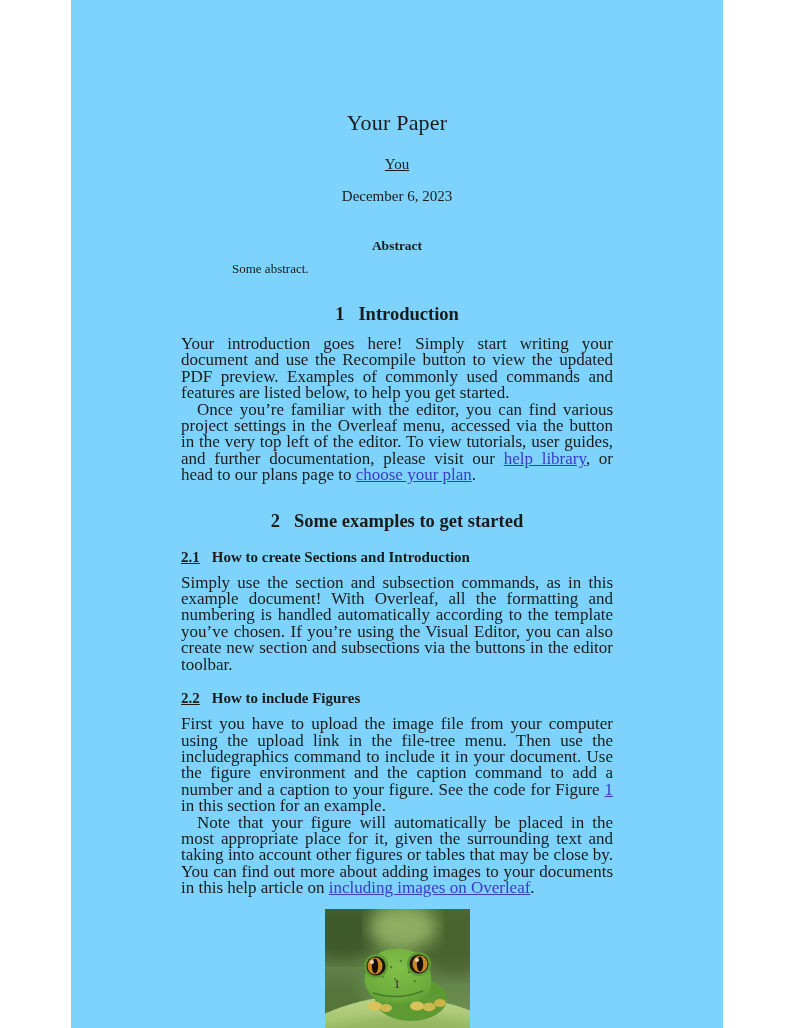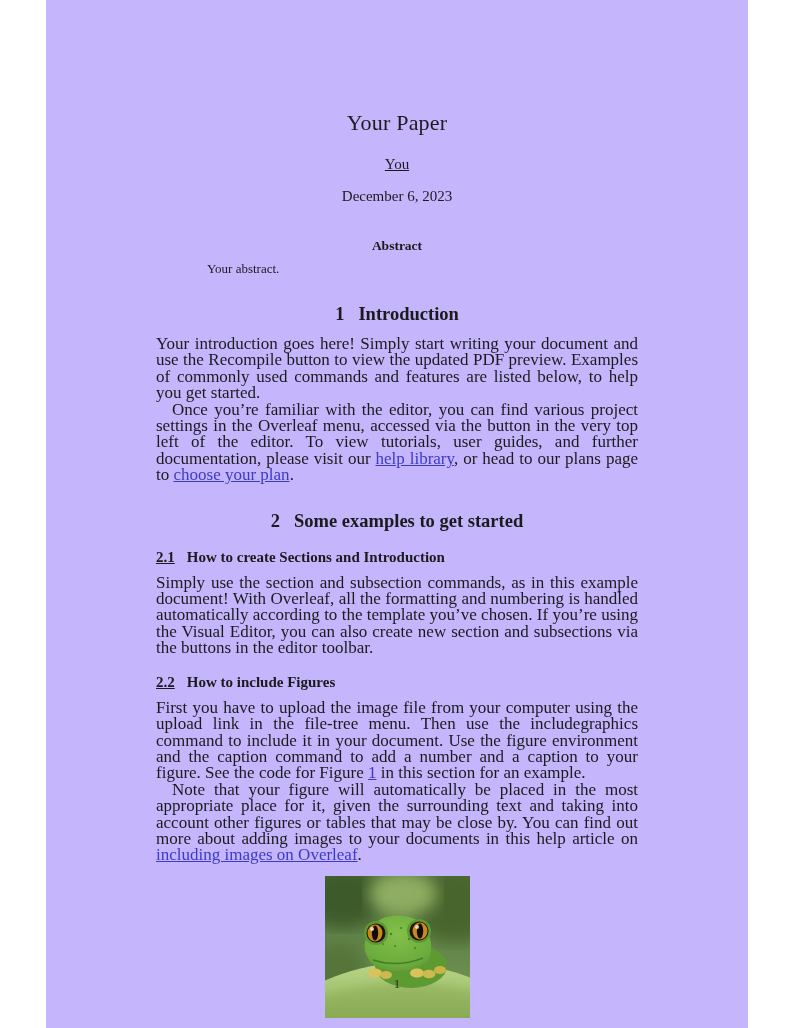--- a/index.html
+++ b/index.html
@@ -1,22 +1,22 @@
 <!DOCTYPE html>
 <html style="--link-color: #3b3bc6;"><head>
 <meta charset="utf-8">
 <style>
   * { margin: 0; padding: 0; box-sizing: border-box; }
   html, body { background: #ffffff; }
   .page {
     position: relative;
-    width: 702px;
+    width: 652px;
     height: 1028px;
     margin: 0 auto;
-    background: #c4b5fd;
+    background: #7dd3fc;
     font-family: "Liberation Serif", "DejaVu Serif", serif;
     color: #1b1b1b;
     overflow: hidden;
   }
   .content {
     position: absolute;
     left: 110px;
     right: 110px;
     top: 0;
   }
@@ -88,21 +88,21 @@
   <div class="content">
 
     <div class="titleblock">
       <div class="doc-title">Your Paper</div>
       <div class="doc-author">You</div>
       <div class="doc-date">December 6, 2023</div>
     </div>
 
     <div class="abstract">
       <div class="abstract-heading">Abstract</div>
-      <div class="abstract-body">Your abstract.</div>
+      <div class="abstract-body">Some abstract.</div>
     </div>
 
     <h2 class="section">
       <span class="sec-num">1</span><span>Introduction</span>
     </h2>
     <p class="body">Your introduction goes here! Simply start writing your document and use the Recompile button to view the updated PDF preview. Examples of commonly used commands and features are listed below, to help you get started.</p>
     <p class="body indent"><span>Once you’re familiar with the editor, you can find various project settings in the Overleaf menu, accessed via the button in the very top left of the editor. To view tutorials, user guides, and further documentation, please visit our </span><span class="link">help library</span><span>, or head to our plans page to </span><span class="link">choose your plan</span><span>.</span></p>
 
     <h2 class="section">
       <span class="sec-num">2</span><span>Some examples to get started</span>

